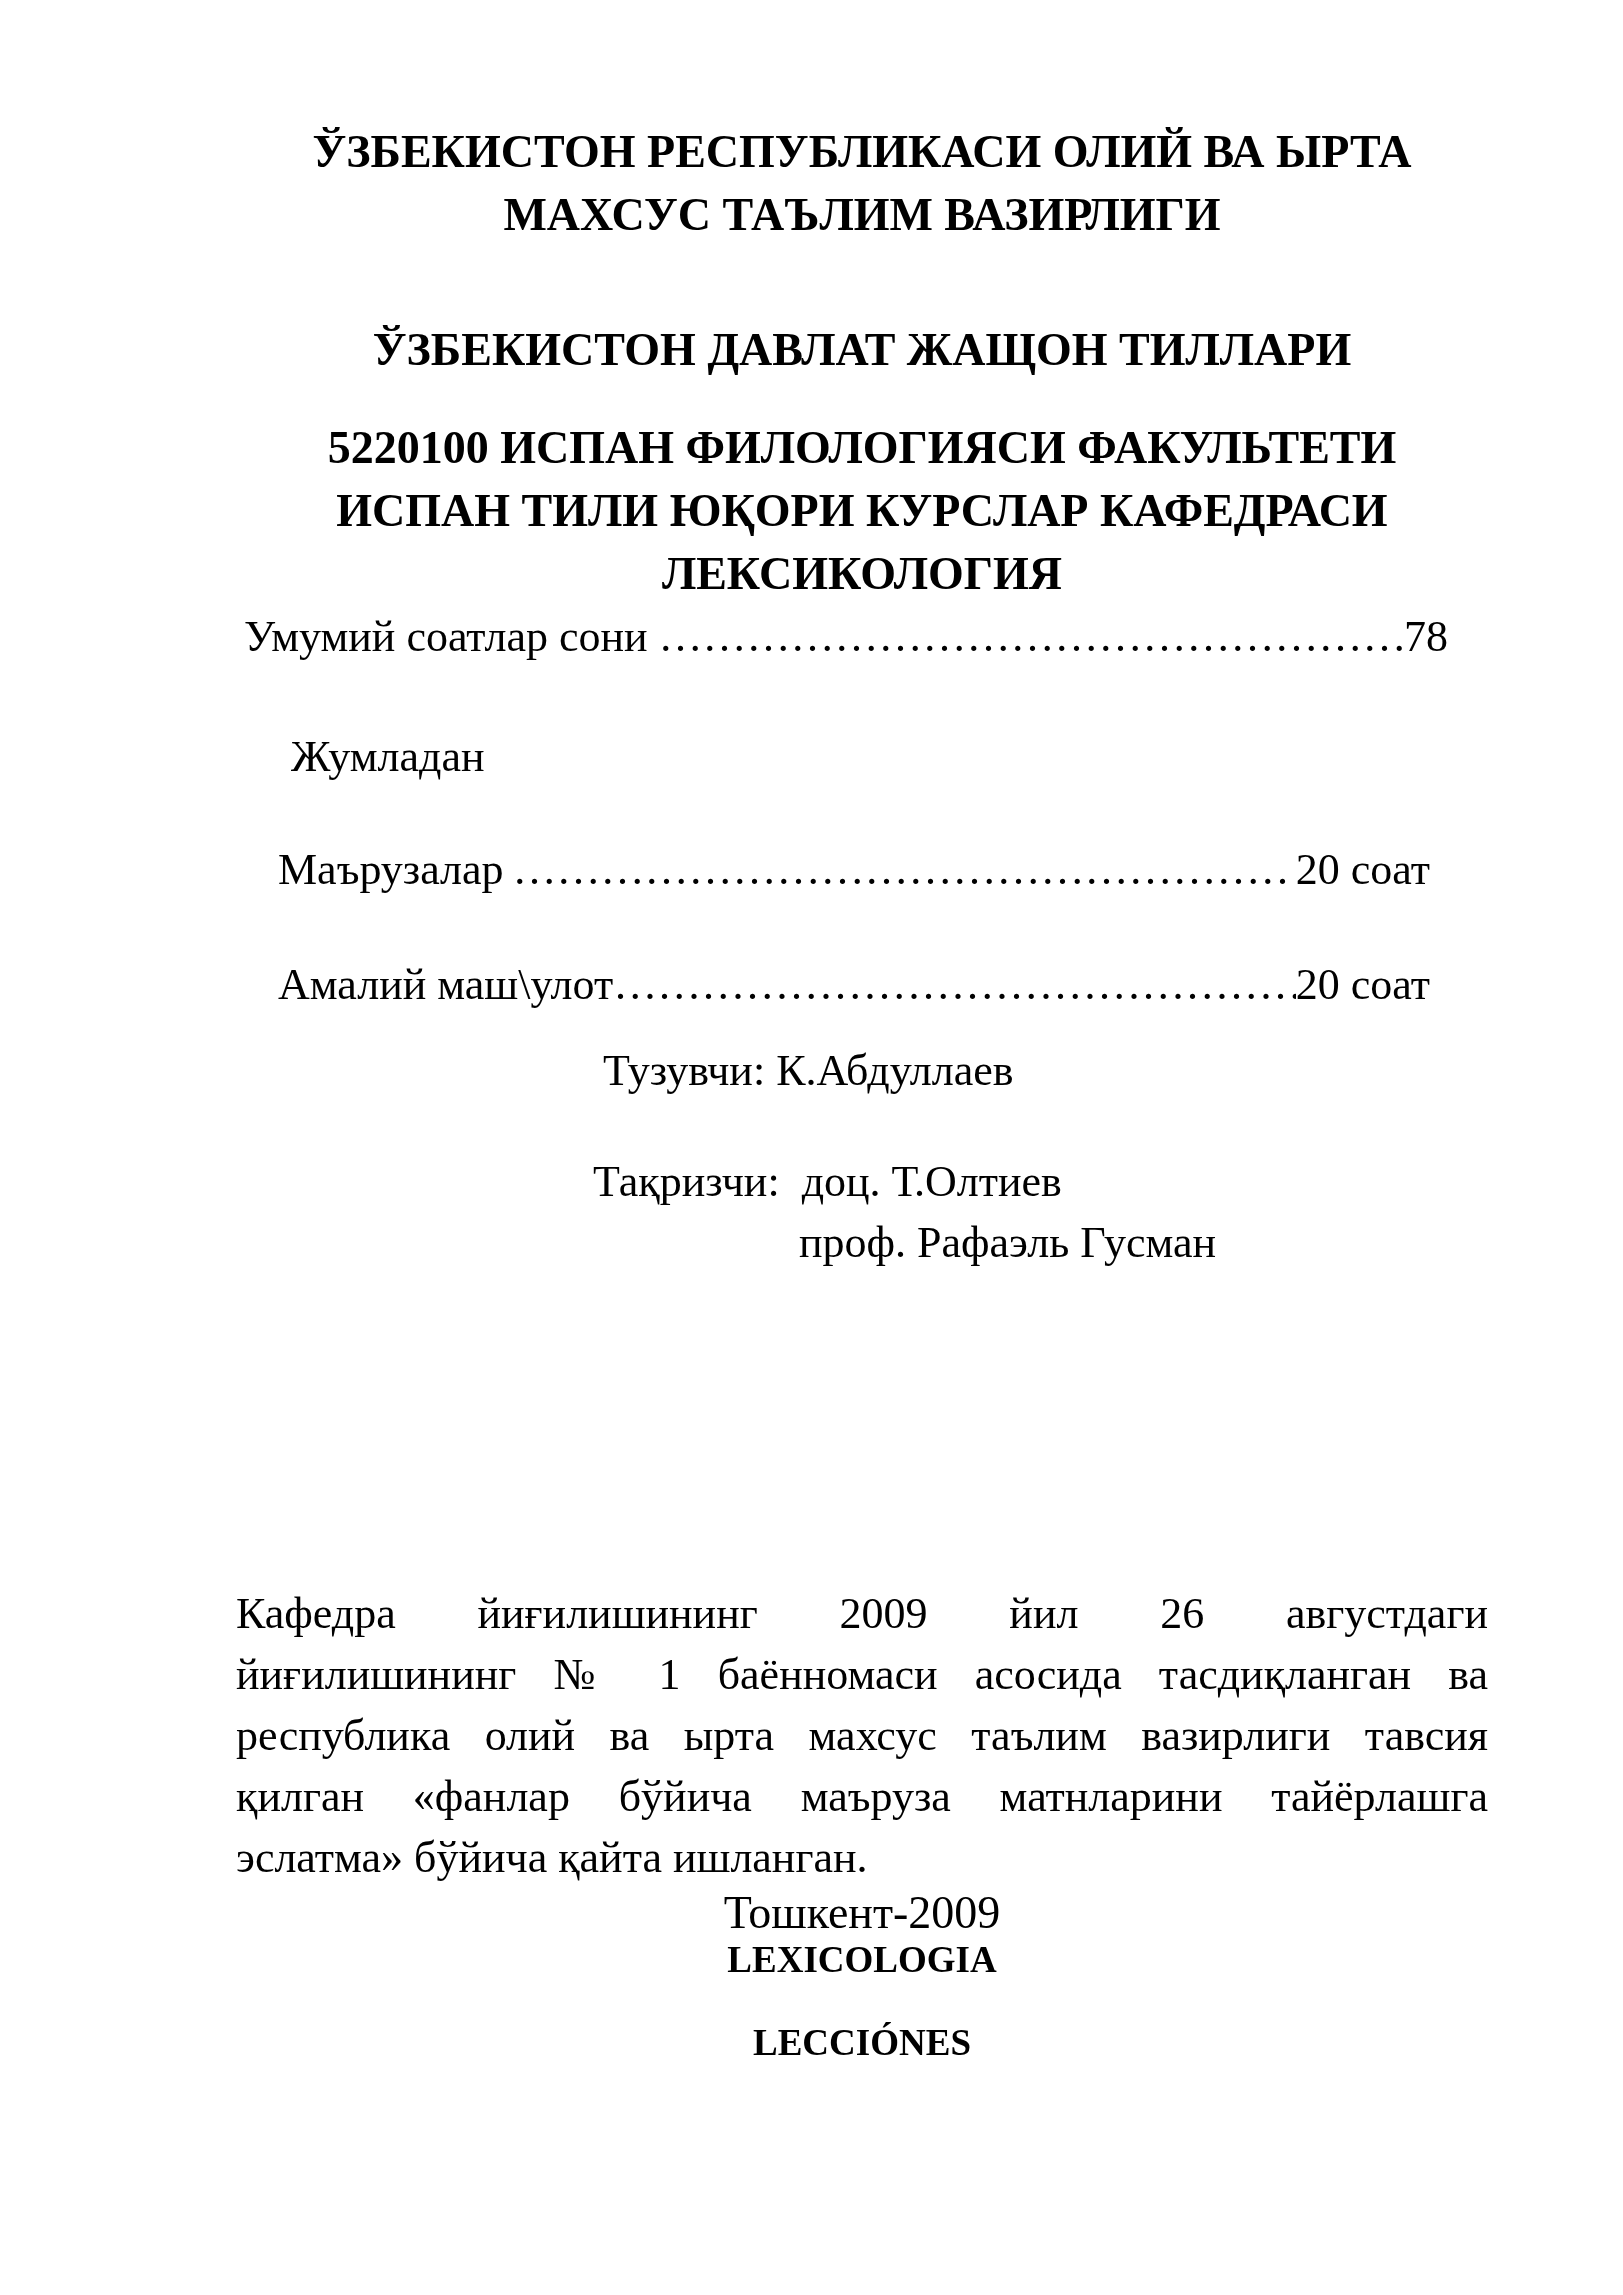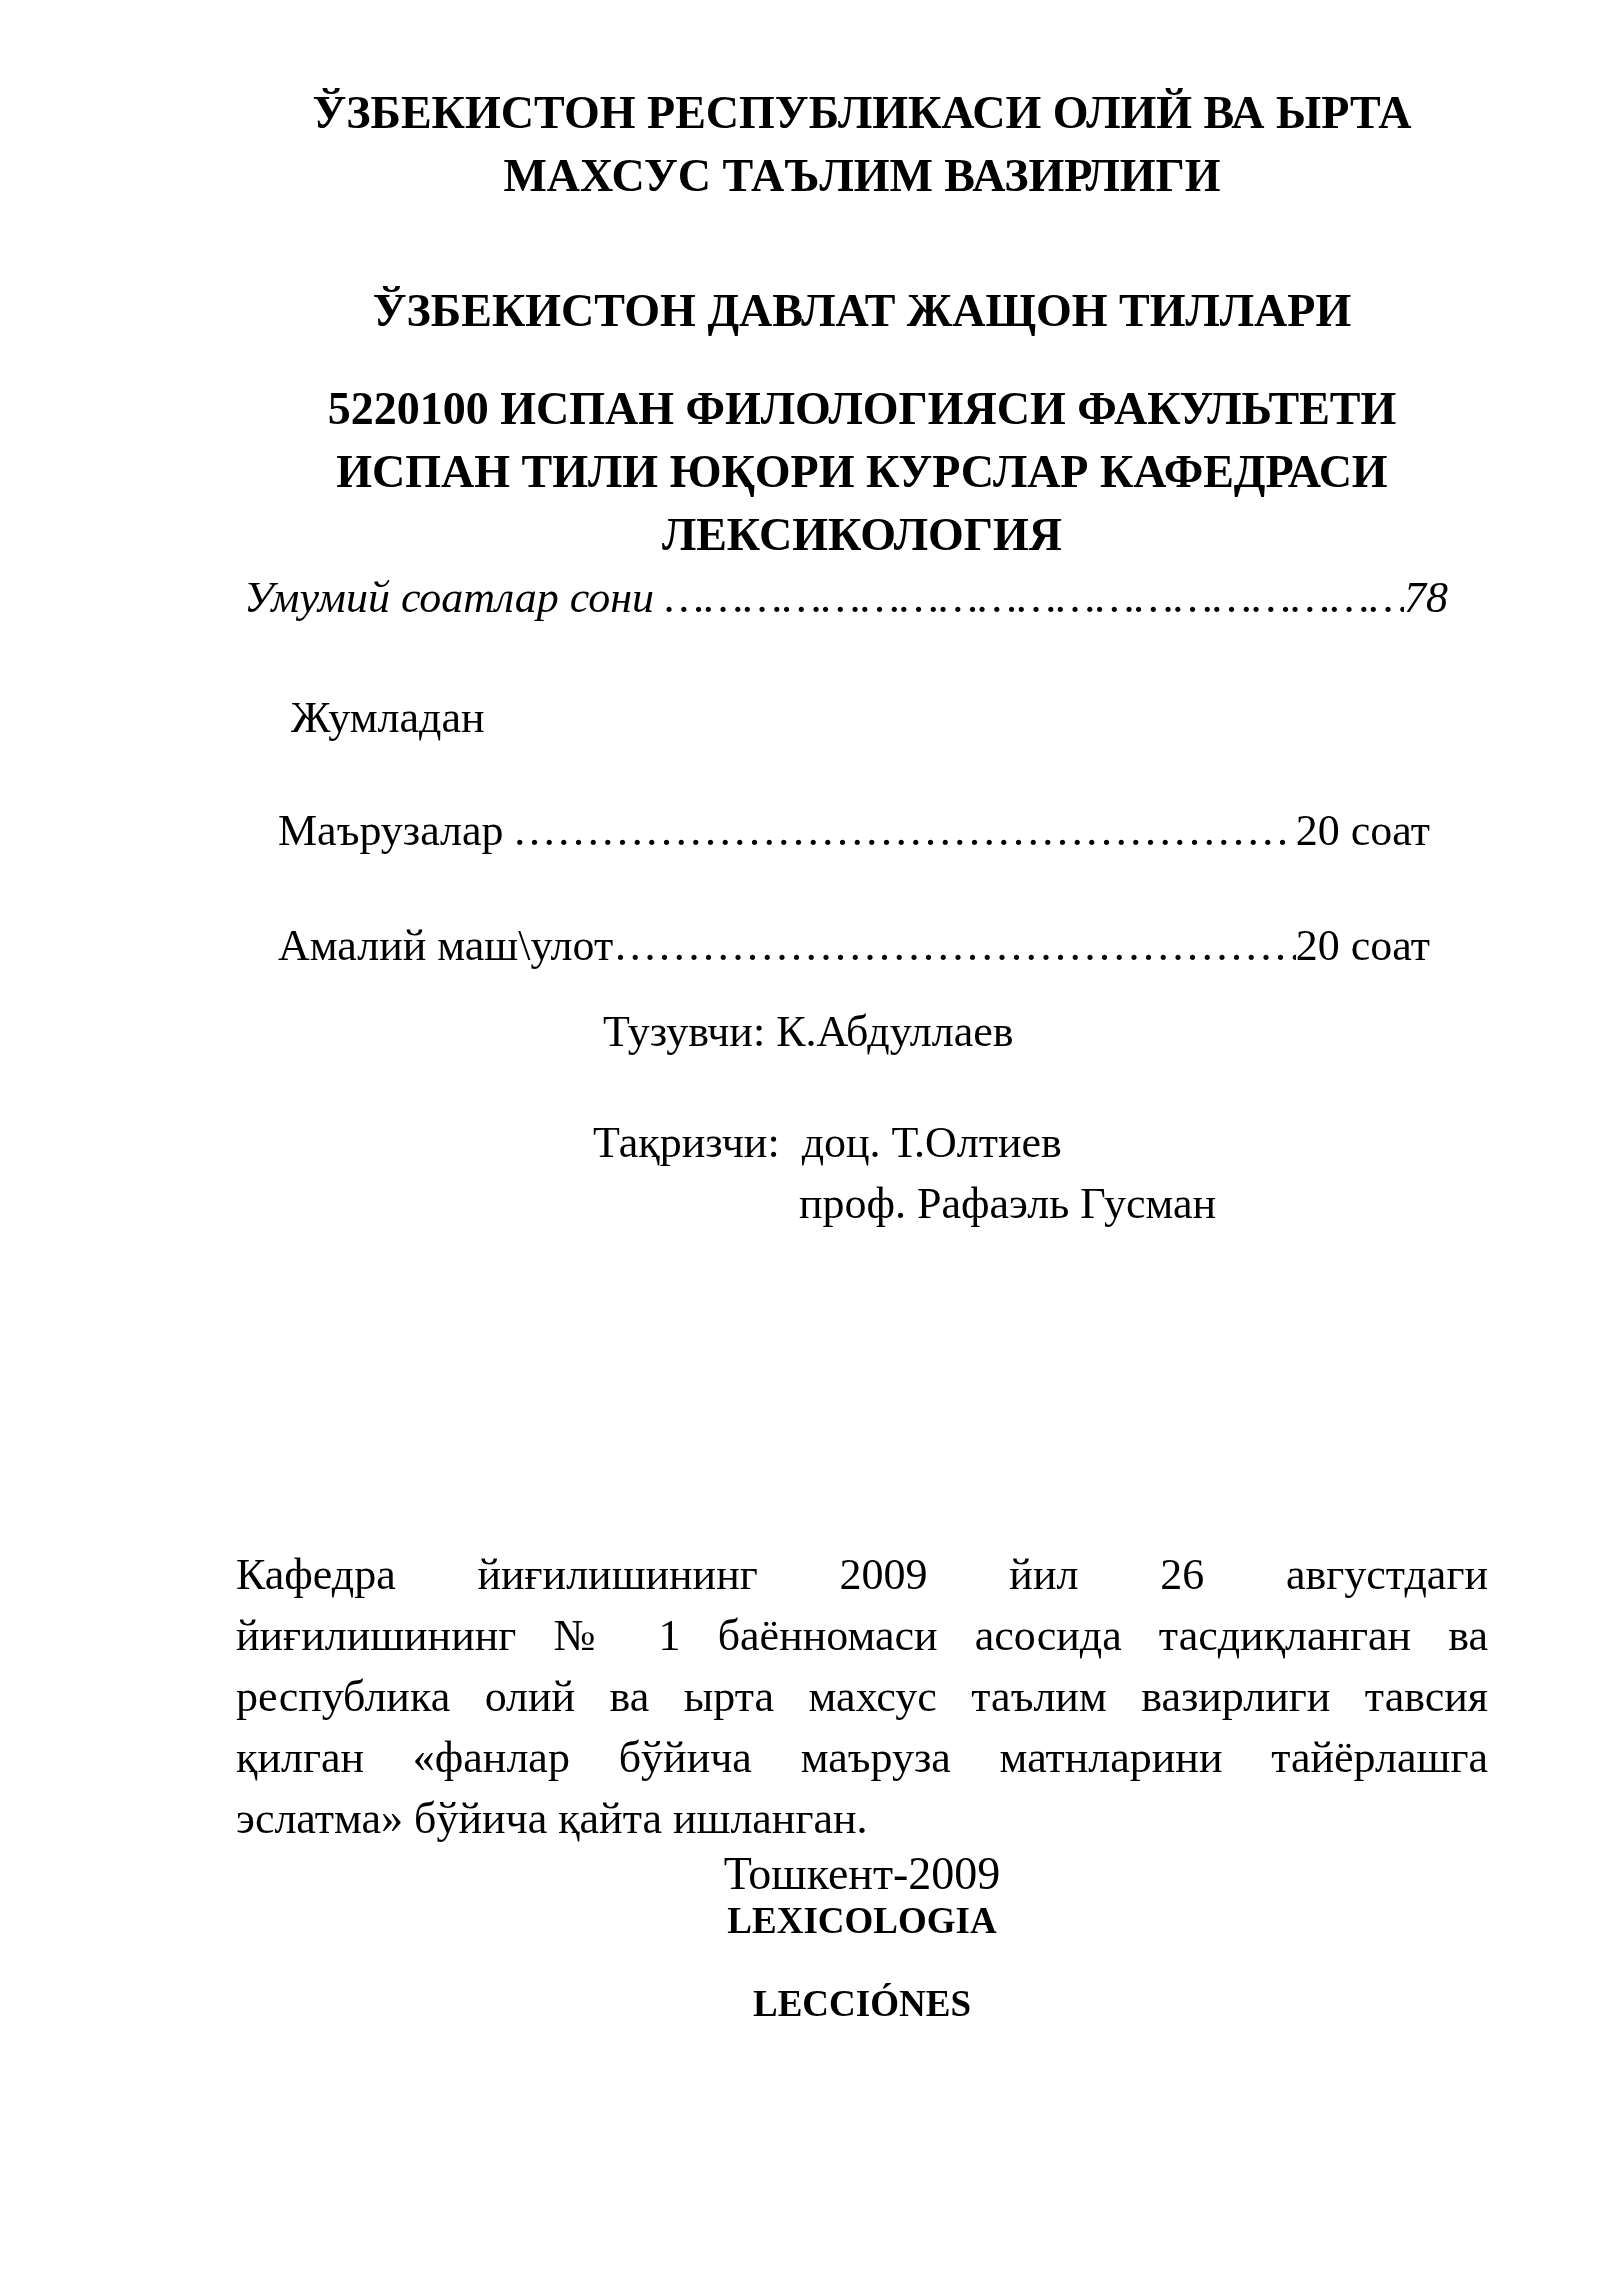--- a/index.html
+++ b/index.html
@@ -5,21 +5,21 @@
   html, body {
     margin: 0;
     padding: 0;
     background: #ffffff;
   }
   .page {
     position: relative;
     width: 1623px;
     height: 2295px;
     box-sizing: border-box;
-    padding-top: 81px;
+    padding-top: 120px;
     background: #ffffff;
     color: #000000;
     font-family: "Liberation Serif", "DejaVu Serif", serif;
     overflow: hidden;
   }
   .content {
     margin-left: 236px;
     margin-right: 135px; 
   }
   .heading {
@@ -43,21 +43,21 @@
   }
   .dl-label { flex: 0 0 auto; }
   .dl-leader {
     flex: 1 1 0;
     min-width: 0;
     overflow: hidden;
     white-space: nowrap;
   }
   .dl-value { flex: 0 0 auto; }
 
-  .total-line { margin-left: 7.9px; width: 1204px; font-style: italic; }
+  .total-line { margin-left: 7.9px; width: 1204px; }
   .hour-line  { margin-left: 42px; width: 1152px; }
   .m-lectures { margin-top: 50px; gap: 9px; }
   .m-practical{ margin-top: 52px; }
 
   .including {
     margin-top: 57px;
     margin-left: 55px;
   }
   .compiler {
     margin-top: 23px;

